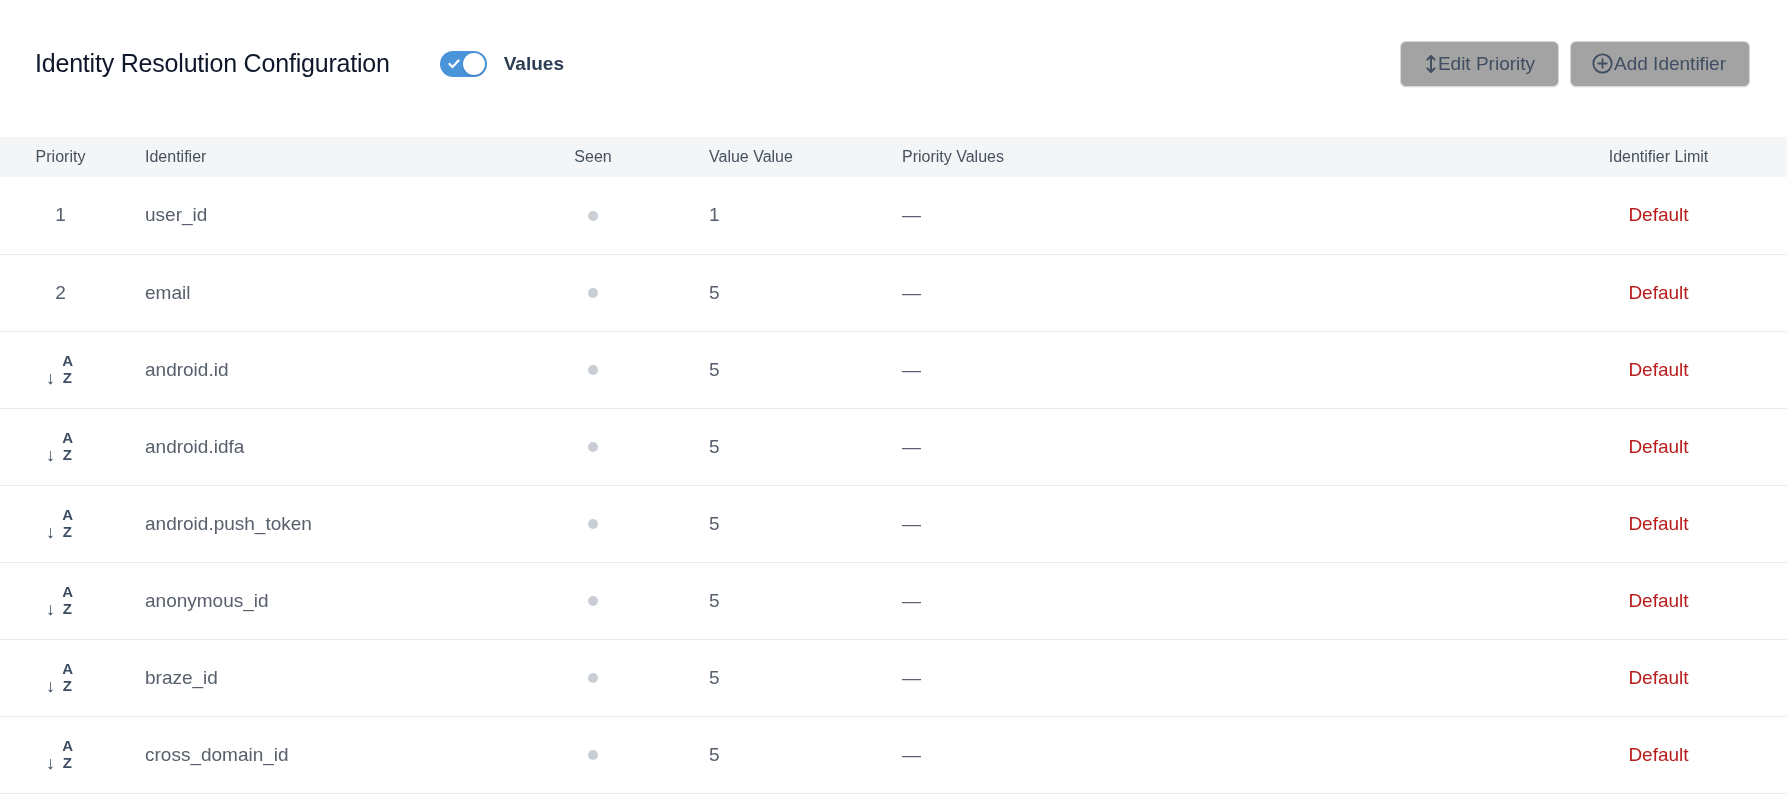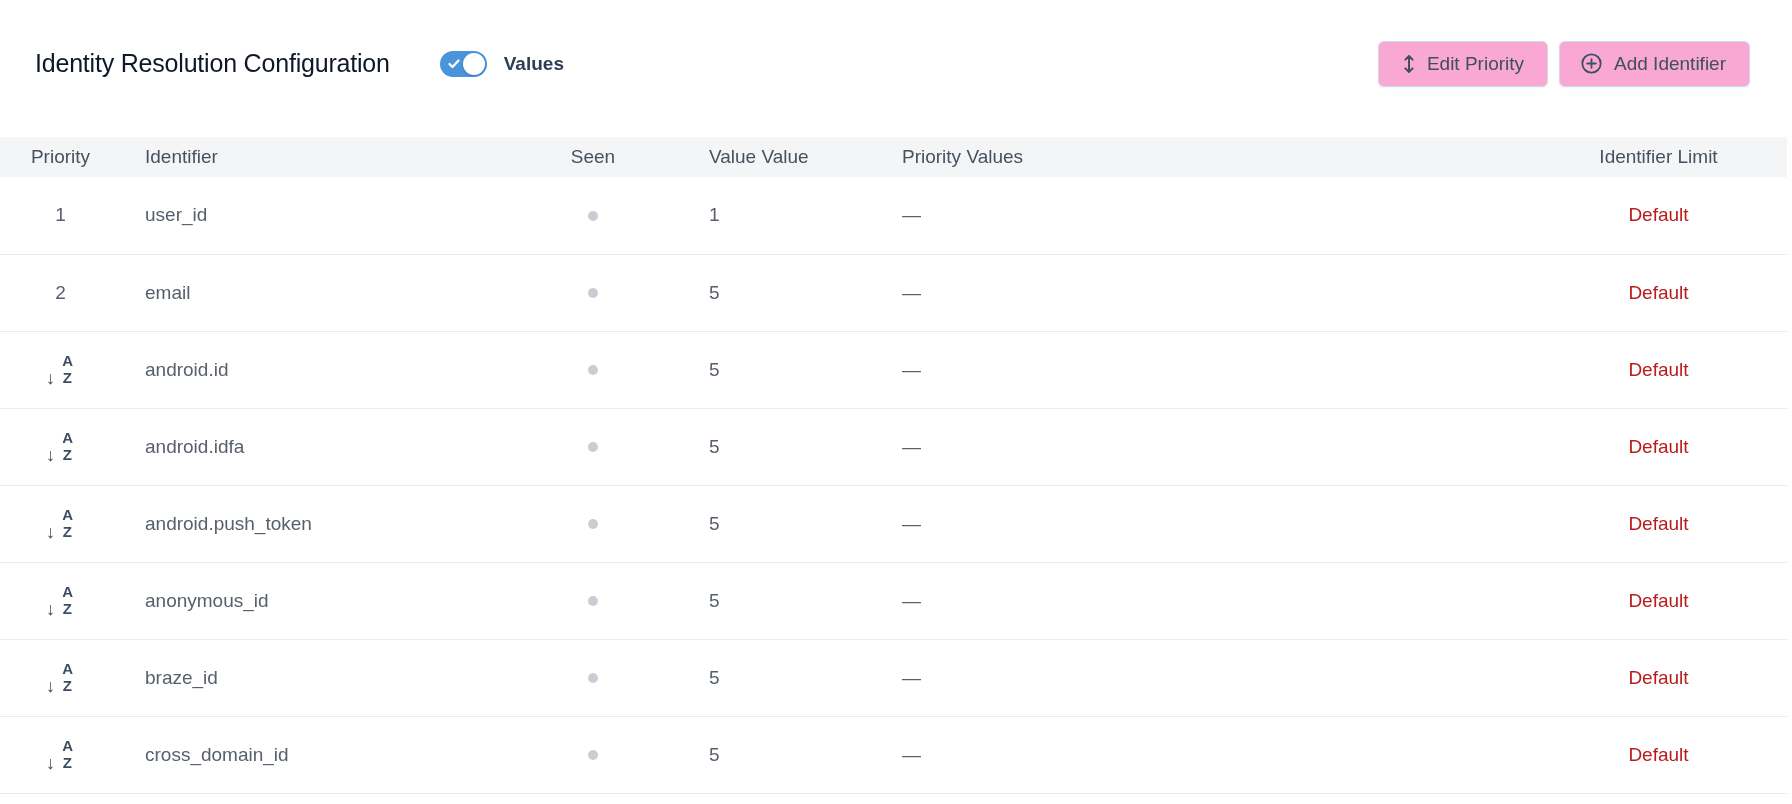--- a/index.html
+++ b/index.html
@@ -49,23 +49,22 @@
   .toggle-label {
     font-size: 19px;
     font-weight: 700;
     color: #2c3e54;
   }
   .header-spacer { flex: 1; }
   .btn {
     height: 46px;
     display: inline-flex;
     align-items: center;
-    gap: 11px;
     padding: 0 23px;
-    background: #f9a8d4;
+    background: #a3a3a3;
     border: 1px solid #d6dade;
     border-radius: 6px;
     box-shadow: 0 1px 2px rgba(16,24,40,.06);
     font-family: "Liberation Sans", sans-serif;
     font-size: 19px;
     font-weight: 500;
     color: #3f4e61;
     cursor: pointer;
     white-space: nowrap;
     text-align: right;
@@ -77,21 +76,21 @@
   table.id-table {
     width: 1787px;
     border-collapse: collapse;
     table-layout: fixed;
   }
   .id-table thead tr {
     background: #f4f5f6;
     height: 40px;
   }
   .id-table th {
-    font-size: 19px;
+    font-size: 16px;
     font-weight: 400;
     color: #46525f;
     text-align: left;
     padding: 0 0 0 24px;
     white-space: nowrap;
   }
   .id-table th.c, .id-table td.c { text-align: center; padding: 0; }
   .id-table tbody tr {
     height: 77px;
     background: #ffffff;

